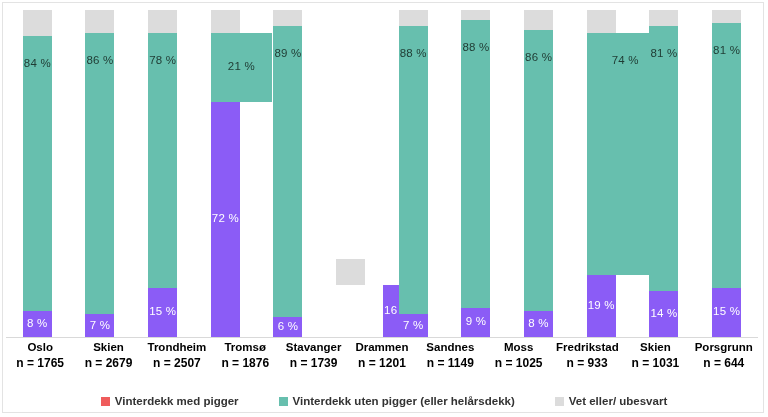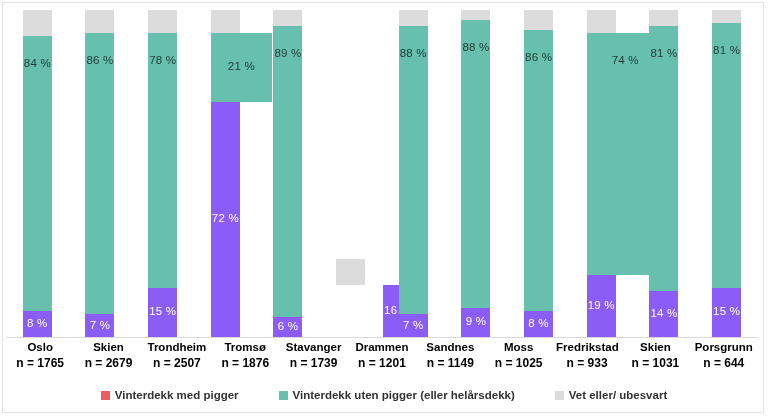--- a/index.html
+++ b/index.html
@@ -149,21 +149,21 @@
   
   .legend {
     position: absolute;
     left: 0;
     top: 389px;
     width: 768px;
     height: 18px;
     display: flex;
     flex-direction: row;
     justify-content: center;
-    align-items: flex-start;
+    align-items: flex-end;
   }
   .legend-item {
     display: flex;
     flex-direction: row;
     align-items: center;
     margin: 0 20px;
   }
   .legend-swatch {
     width: 9px;
     height: 9px;

